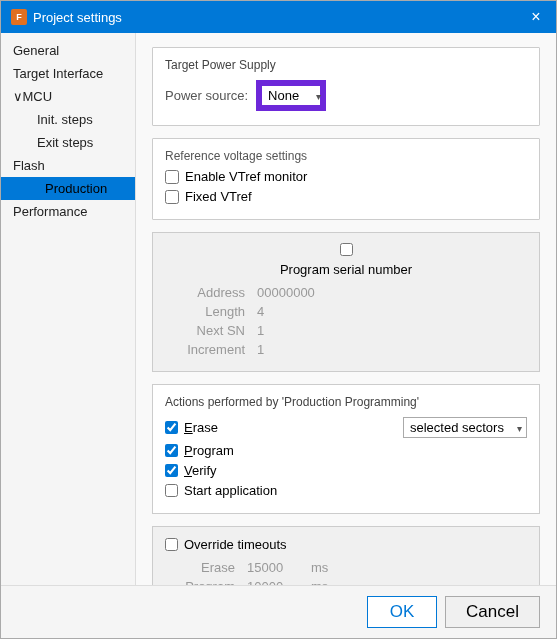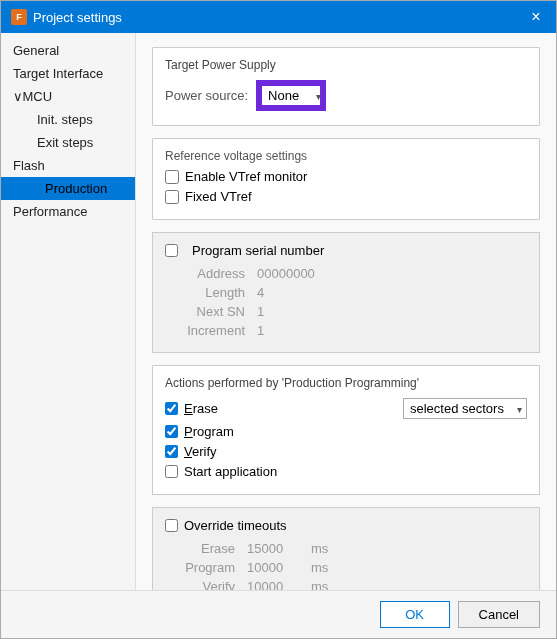--- a/index.html
+++ b/index.html
@@ -20,41 +20,41 @@
     .power-row { display: flex; align-items: center; gap: 8px; margin-bottom: 4px; }
     .power-label { color: #555; }
     .select-wrapper { position: relative; display: inline-block; }
     .select-wrapper select { border: 6px solid #6d28d9; background: white; padding: 2px 20px 2px 6px; font-size: 13px; appearance: none; cursor: pointer; min-width: 70px; }
     .select-wrapper::after { content: '▾'; position: absolute; right: 5px; top: 50%; transform: translateY(-50%); pointer-events: none; font-size: 10px; color: #555; }
     .ref-label { color: #555; margin-bottom: 6px; }
     .checkbox-row { display: flex; align-items: center; gap: 6px; margin-bottom: 5px; }
     .checkbox-row input[type=checkbox] { width: 14px; height: 14px; cursor: pointer; }
     .checkbox-row label { cursor: pointer; }
     .serial-box { border: 1px solid #ccc; background: #f0f0f0; padding: 10px 12px; margin-bottom: 12px; }
-    .serial-header { display: flex; align-items: center; gap: 14px; margin-bottom: 8px; }
+    .serial-header { display: flex; align-items: center; gap: 6px; margin-bottom: 8px; flex-direction: column; }
     .serial-fields { padding-left: 10px; }
     .field-row { display: flex; align-items: center; margin-bottom: 4px; }
     .field-label { width: 70px; color: #999; text-align: right; margin-right: 12px; }
     .field-value { color: #999; }
     .actions-box { border: 1px solid #ccc; background: #fff; padding: 10px 12px; margin-bottom: 12px; }
     .actions-header { color: #444; margin-bottom: 8px; font-size: 12px; }
     .action-row { display: flex; align-items: center; gap: 6px; margin-bottom: 5px; }
     .action-row .sector-select { margin-left: auto; }
     .select-wrapper2 { position: relative; display: inline-block; }
     .select-wrapper2 select { border: 1px solid #aaa; background: white; padding: 2px 22px 2px 6px; font-size: 13px; appearance: none; cursor: pointer; min-width: 120px; }
     .select-wrapper2::after { content: '▾'; position: absolute; right: 5px; top: 50%; transform: translateY(-50%); pointer-events: none; font-size: 10px; color: #555; }
     .timeout-box { border: 1px solid #ccc; background: #f0f0f0; padding: 10px 12px; margin-bottom: 12px; }
     .timeout-header { display: flex; align-items: center; gap: 6px; margin-bottom: 8px; }
     .timeout-fields { padding-left: 10px; }
     .timeout-row { display: flex; align-items: center; margin-bottom: 4px; }
     .timeout-label { width: 60px; color: #999; text-align: right; margin-right: 12px; }
     .timeout-value { width: 60px; color: #999; }
     .timeout-unit { color: #999; margin-left: 4px; }
     .footer { padding: 10px 16px; display: flex; justify-content: flex-end; gap: 8px; background: #f5f5f5; border-top: 1px solid #ddd; }
-    .btn { padding: 5px 20px; font-size: 13px; border: 1px solid #aaa; background: #f0f0f0; cursor: pointer; min-width: 70px; text-align: center; }
+    .btn { padding: 5px 20px; font-size: 17px; border: 1px solid #aaa; background: #f0f0f0; cursor: pointer; min-width: 70px; text-align: center; }
     .btn.primary { background: white; border: 1px solid #0078d7; color: #0078d7; }
     .underline { text-decoration: underline; }
     .cb-checked { accent-color: #0078d7; }
   </style>
 </head>
 <body>
 
 <div class="dialog">
 
   <div class="title-bar">

